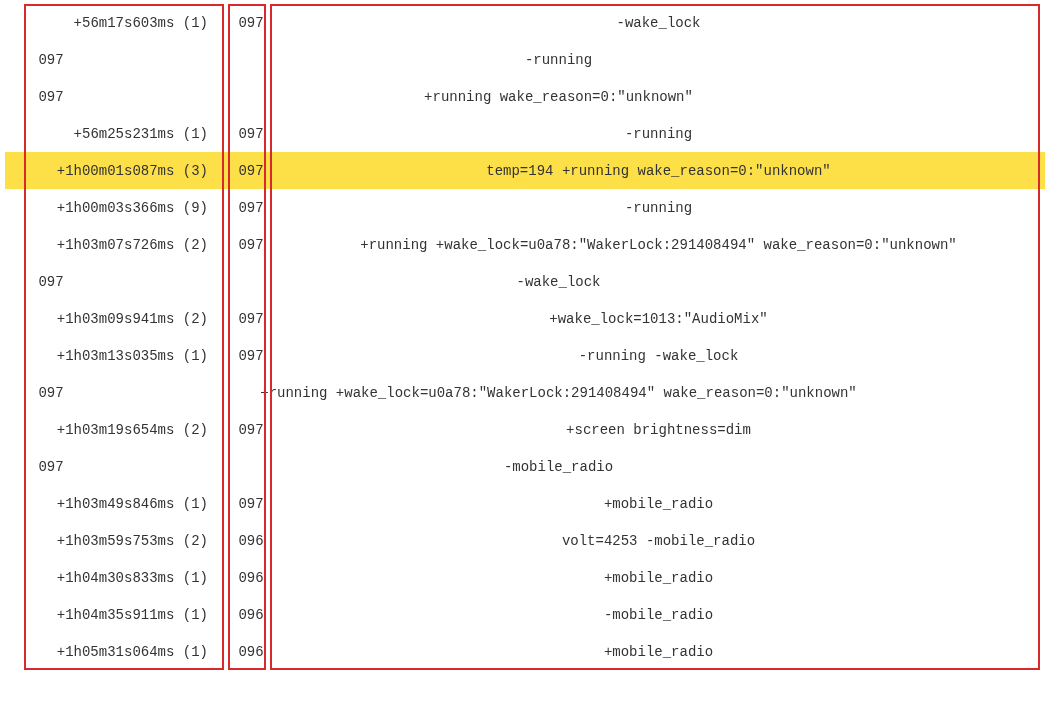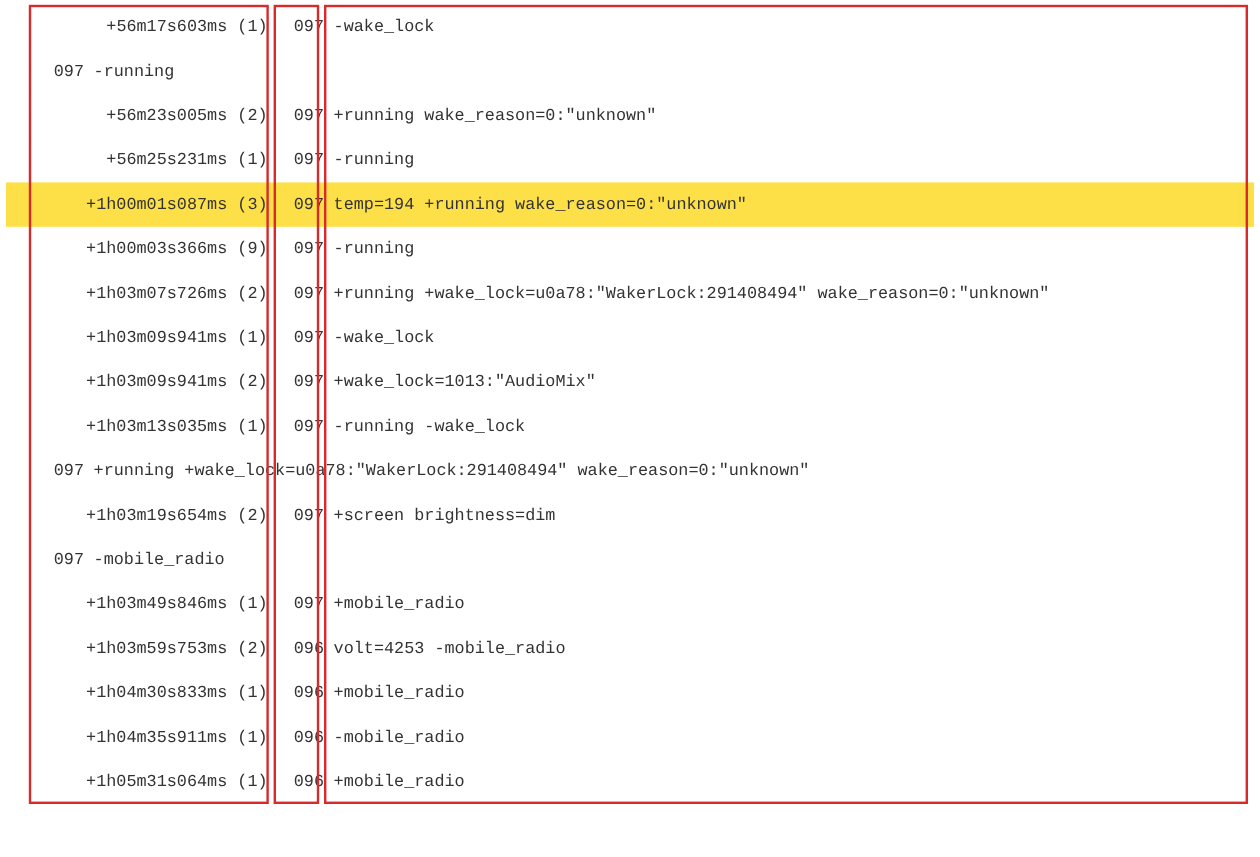--- a/index.html
+++ b/index.html
@@ -29,34 +29,34 @@
   .row.highlight {
     background: #fde047;
   }
   .col-gutter {
     width: 19px;   
     position: relative;
   }
   .col-ts {
     width: 200px;
     text-align: right;
-    padding-right: 1px;
+    padding-right: 16px;
     padding-left: 3px;
   }
   .col-code {
     width: 48px;
-    text-align: right;
+    text-align: center;
     padding-left: 8px;
     padding-right: 2px;
   }
   .col-msg {
     flex: 1;
     padding-left: 6px;
     padding-right: 6px;
-    text-align: left;
+    text-align: center;
     overflow: hidden;
     text-overflow: clip;
   }
 
   
   .guide-dot {
     position: absolute;
     top: 0;
     left: 19px;
     width: 0;
@@ -80,26 +80,26 @@
   .overlay.box3 { left: 265px; width: 770px; }
 </style>
 </head>
 <body>
 
 <div class="log-container" id="log-container">
   <div class="guide-dot"></div>
 
   <div class="row"><div class="col-gutter"></div><div class="col-ts">+56m17s603ms (1)</div><div class="col-code">097</div><div class="col-msg">-wake_lock</div></div>
     <div class="row"><div class="col-gutter"></div><div class="col-code">097</div><div class="col-msg">-running</div></div>
-    <div class="row"><div class="col-gutter"></div><div class="col-ts">+56m23s005ms (2)</div><div class="col-code">097</div><div class="col-msg">+running wake_reason=0:"unknown"</div></div>
+    <div class="row"><div class="col-gutter"></div><div class="col-code">097</div><div class="col-msg">+running wake_reason=0:"unknown"</div></div>
     <div class="row"><div class="col-gutter"></div><div class="col-ts">+56m25s231ms (1)</div><div class="col-code">097</div><div class="col-msg">-running</div></div>
     <div class="row highlight"><div class="col-gutter"></div><div class="col-ts">+1h00m01s087ms (3)</div><div class="col-code">097</div><div class="col-msg">temp=194 +running wake_reason=0:"unknown"</div></div>
     <div class="row"><div class="col-gutter"></div><div class="col-ts">+1h00m03s366ms (9)</div><div class="col-code">097</div><div class="col-msg">-running</div></div>
     <div class="row"><div class="col-gutter"></div><div class="col-ts">+1h03m07s726ms (2)</div><div class="col-code">097</div><div class="col-msg">+running +wake_lock=u0a78:"WakerLock:291408494" wake_reason=0:"unknown"</div></div>
-    <div class="row"><div class="col-gutter"></div><div class="col-ts">+1h03m09s941ms (1)</div><div class="col-code">097</div><div class="col-msg">-wake_lock</div></div>
+    <div class="row"><div class="col-gutter"></div><div class="col-code">097</div><div class="col-msg">-wake_lock</div></div>
     <div class="row"><div class="col-gutter"></div><div class="col-ts">+1h03m09s941ms (2)</div><div class="col-code">097</div><div class="col-msg">+wake_lock=1013:"AudioMix"</div></div>
     <div class="row"><div class="col-gutter"></div><div class="col-ts">+1h03m13s035ms (1)</div><div class="col-code">097</div><div class="col-msg">-running -wake_lock</div></div>
     <div class="row"><div class="col-gutter"></div><div class="col-code">097</div><div class="col-msg">+running +wake_lock=u0a78:"WakerLock:291408494" wake_reason=0:"unknown"</div></div>
     <div class="row"><div class="col-gutter"></div><div class="col-ts">+1h03m19s654ms (2)</div><div class="col-code">097</div><div class="col-msg">+screen brightness=dim</div></div>
     <div class="row"><div class="col-gutter"></div><div class="col-code">097</div><div class="col-msg">-mobile_radio</div></div>
     <div class="row"><div class="col-gutter"></div><div class="col-ts">+1h03m49s846ms (1)</div><div class="col-code">097</div><div class="col-msg">+mobile_radio</div></div>
     <div class="row"><div class="col-gutter"></div><div class="col-ts">+1h03m59s753ms (2)</div><div class="col-code">096</div><div class="col-msg">volt=4253 -mobile_radio</div></div>
     <div class="row"><div class="col-gutter"></div><div class="col-ts">+1h04m30s833ms (1)</div><div class="col-code">096</div><div class="col-msg">+mobile_radio</div></div>
     <div class="row"><div class="col-gutter"></div><div class="col-ts">+1h04m35s911ms (1)</div><div class="col-code">096</div><div class="col-msg">-mobile_radio</div></div>
     <div class="row"><div class="col-gutter"></div><div class="col-ts">+1h05m31s064ms (1)</div><div class="col-code">096</div><div class="col-msg">+mobile_radio</div></div>

